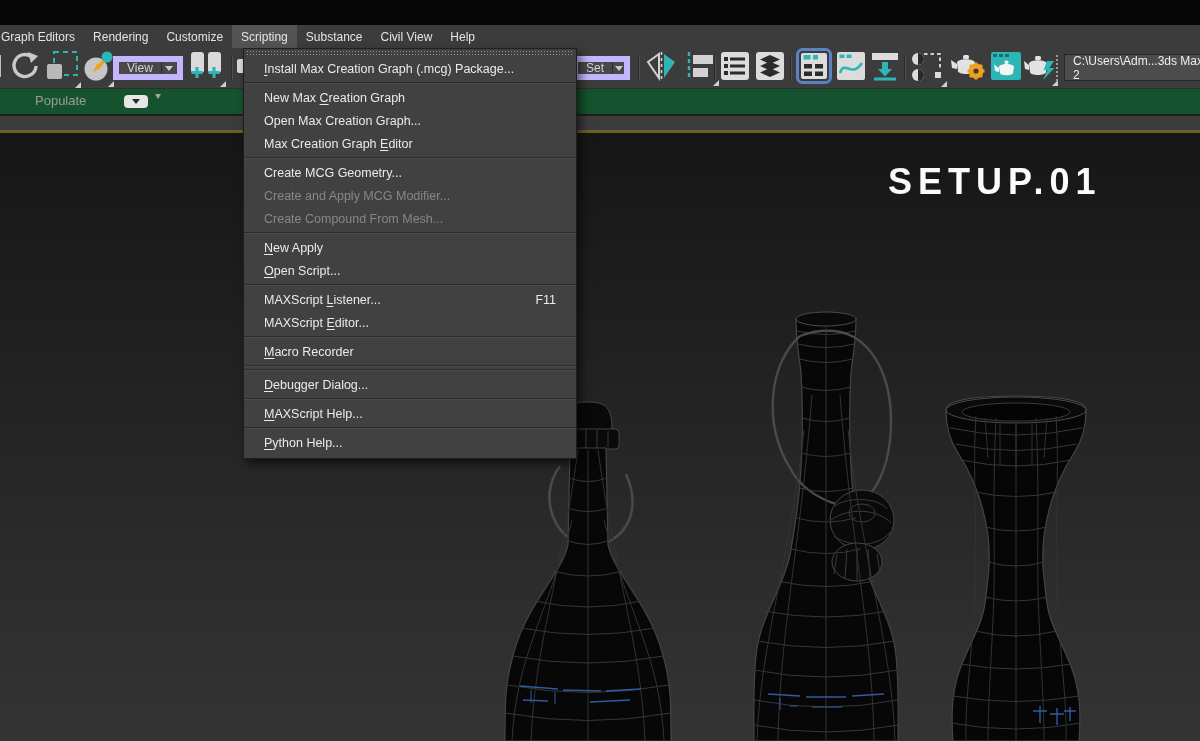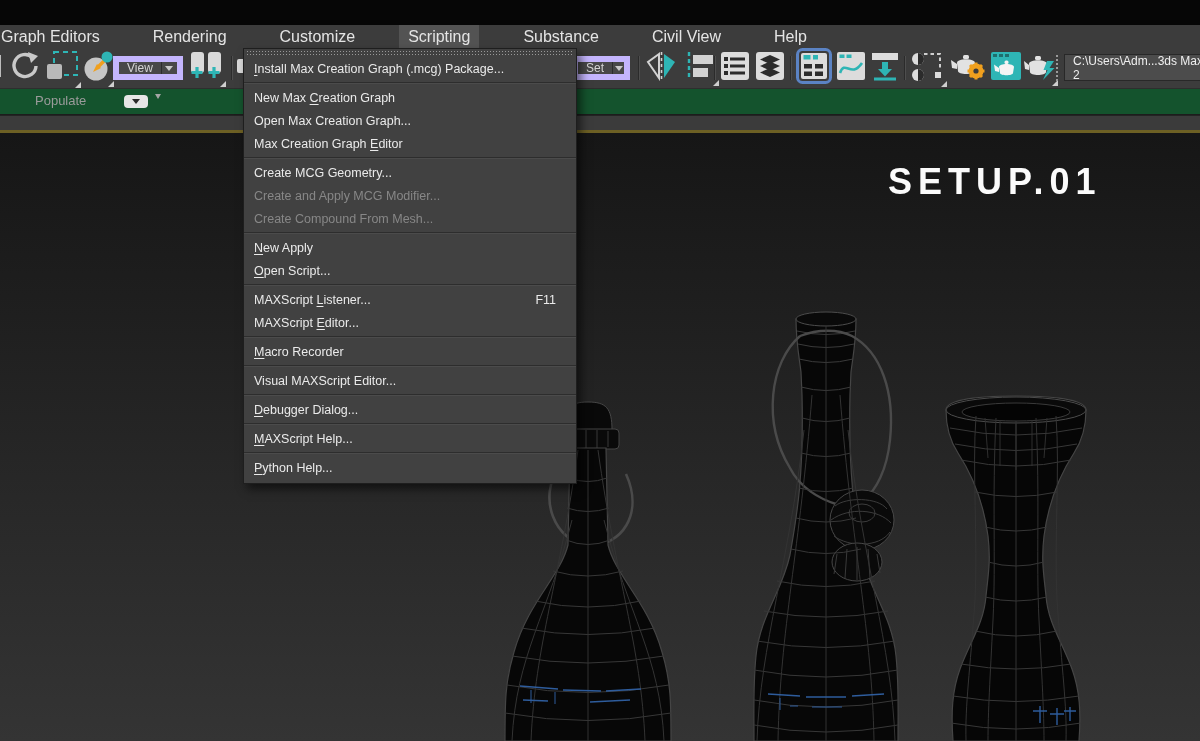--- a/index.html
+++ b/index.html
@@ -6,21 +6,21 @@
     --teal:#2eb5b5; --orange:#f0a01e; --hl:#6b90c8; --olive:#6d6024;
     --bar:#3c3c3c; --menu:#414141; --bluewire:#2e5c9c;
   }
   html,body{margin:0;padding:0;background:#111;}
   .screen{position:relative;width:1200px;height:741px;overflow:hidden;
     font-family:"Liberation Sans",sans-serif;background:#000;cursor:default;
     -webkit-font-smoothing:antialiased;}
   
   .topbar{position:absolute;top:0;left:0;right:0;height:25px;background:#060606;}
   .menubar{position:absolute;top:25px;left:0;right:0;height:23px;background:var(--bar);
-    display:flex;align-items:stretch;color:#e4e4e4;font-size:16px;margin:0;padding-left:0;gap:35px;}
+    display:flex;align-items:stretch;color:#e4e4e4;font-size:12px;margin:0;padding-left:0;}
   .mb-item{padding:0 9px;display:flex;align-items:center;white-space:nowrap;}
   .mb-item:first-child{padding-left:1px;}
   .mb-item.active{background:#535353;}
   .toolbar{position:absolute;top:48px;left:0;right:0;height:40px;background:var(--bar);
     border-bottom:1px solid #2e2e2e;}
   .ti{position:absolute;top:50%;transform:translateY(-50%);display:block;}
   .tsep{position:absolute;top:8px;width:1px;height:24px;background:#2b2b2b;border-right:1px solid #4e4e4e;}
   .cornertri{position:absolute;right:-1px;bottom:-1px;width:0;height:0;
     border-left:6px solid transparent;border-bottom:6px solid #cfcfcf;}
   .dd{position:absolute;top:8px;height:24px;background:#484848;border:6px solid #c4b5fd;
@@ -48,21 +48,21 @@
   .viewport{position:absolute;top:133px;left:0;right:0;height:608px;
     background:linear-gradient(180deg,#161616 0%,#222222 40%,#343434 100%);}
   .watermark{position:absolute;left:888px;top:28px;color:#fbfbfb;font-weight:bold;
     font-size:36px;letter-spacing:6px;}
   .vpsvg{position:absolute;left:0;top:0;}
   
   .menu{position:absolute;left:243px;top:48px;width:334px;background:var(--menu);
     border:1px solid #1e1e1e;box-shadow:4px 5px 9px rgba(0,0,0,.55);box-sizing:border-box;z-index:50;}
   .grip{height:6px;margin:1px 2px 1px 2px;
     background-image:radial-gradient(#989898 0.8px,transparent 1px);background-size:3px 3px;}
-  .mi{height:23px;display:flex;align-items:center;padding:0 20px 0 10px;font-size:12.5px;color:#eaeaea;white-space:nowrap;}
+  .mi{height:23px;display:flex;align-items:center;padding:0 20px 0 20px;font-size:12.5px;color:#eaeaea;white-space:nowrap;}
   .mi .mn{text-decoration:underline;text-underline-offset:2px;}
   .mi.active{background:var(--hl);}
   .mi.disabled{color:#878787;}
   .mi .sc{margin-left:auto;}
   .msep{height:1px;background:#2d2d2d;border-bottom:1px solid #4b4b4b;margin:2px 0;}
 </style>
 </head>
 <body>
 
 <div class="screen">
@@ -341,23 +341,20 @@
           <span class="sc">F11</span>
         </div>
         <div class="mi">
           <span><span>MAXScript </span><span class="mn">E</span><span>ditor...</span></span>
         </div>
         <div class="msep"></div>
         <div class="mi">
           <span><span></span><span class="mn">M</span><span>acro Recorder</span></span>
         </div>
         <div class="msep"></div>
-        <div class="mi">
-          <span><span>Visual MAXScript Editor...</span></span>
-        </div>
         <div class="msep"></div>
         <div class="mi">
           <span><span></span><span class="mn">D</span><span>ebugger Dialog...</span></span>
         </div>
         <div class="msep"></div>
         <div class="mi">
           <span><span></span><span class="mn">M</span><span>AXScript Help...</span></span>
         </div>
         <div class="msep"></div>
         <div class="mi">

